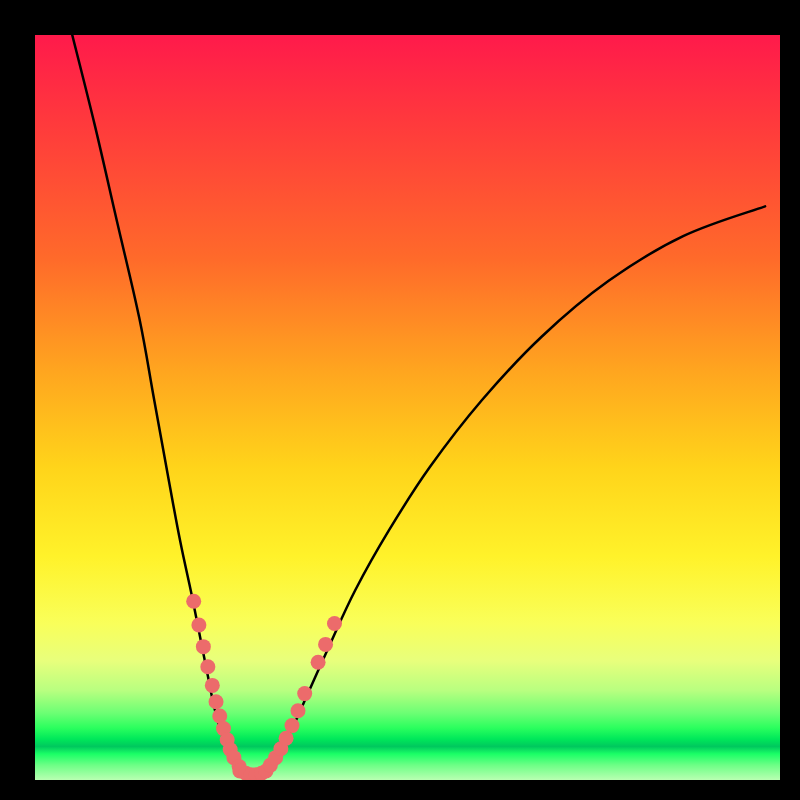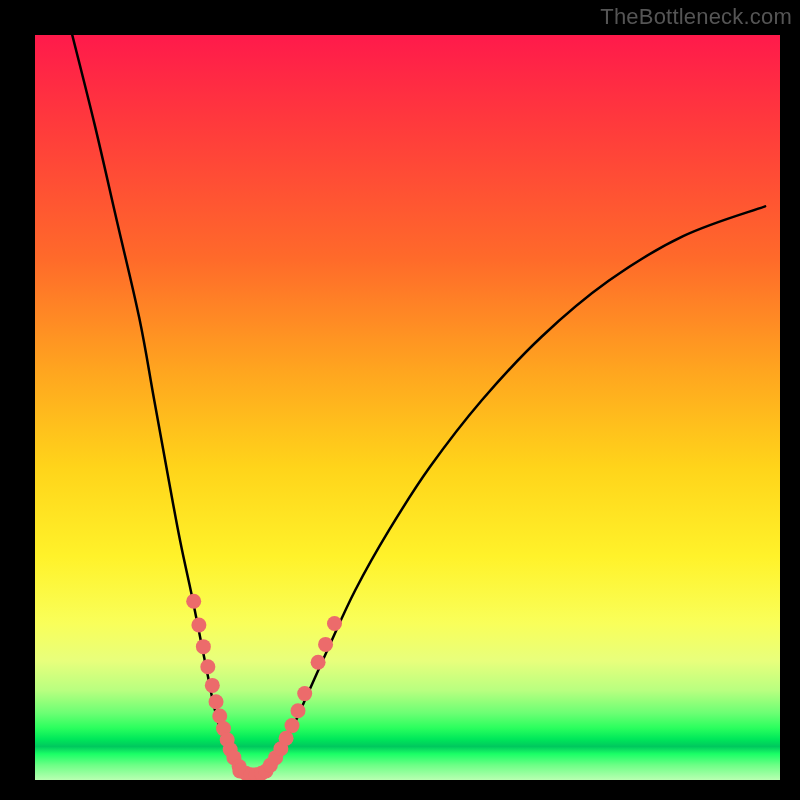--- a/index.html
+++ b/index.html
@@ -60,21 +60,20 @@
     top: 35px;
     width: 745px;
     height: 745px;
     z-index: 3;
   }
 </style>
 </head>
 <body>
 
 <div class="frame">
-  <div class="watermark">TheBottleneck.com</div>
   <div class="plot-area"></div>
   <svg class="overlay" viewBox="0 0 745 745" preserveAspectRatio="none">
     <path id="curve-path" fill="none" stroke-width="2.5" stroke-linecap="round" stroke-linejoin="round" d="M 37.25 0.00 C 41.27 16.09, 51.55 55.87, 59.60 89.40 C 67.65 122.92, 73.90 151.38, 81.95 186.25 C 90.00 221.12, 97.60 250.92, 104.30 283.10 C 111.01 315.28, 113.84 335.55, 119.20 365.05 C 124.56 394.55, 129.41 421.52, 134.10 447.00 C 138.79 472.48, 141.25 486.49, 145.28 506.60 C 149.30 526.72, 152.83 541.32, 156.45 558.75 C 160.07 576.18, 162.44 588.70, 165.39 603.45 C 168.34 618.20, 170.43 628.63, 172.84 640.70 C 175.25 652.77, 176.65 661.11, 178.80 670.50 C 180.95 679.89, 182.75 686.14, 184.76 692.85 C 186.77 699.56, 188.23 703.06, 189.97 707.75 C 191.72 712.44, 192.97 715.30, 194.44 718.92 C 195.92 722.55, 196.96 724.91, 198.17 727.87 C 199.38 730.82, 200.61 733.97, 201.15 735.32 C 201.69 736.66, 200.08 734.78, 201.15 735.32 C 202.22 735.85, 204.96 737.49, 207.11 738.29 C 209.26 739.10, 210.92 739.52, 213.07 739.78 C 215.22 740.05, 216.88 740.05, 219.03 739.78 C 221.18 739.52, 222.84 739.10, 224.99 738.29 C 227.14 737.49, 229.88 735.85, 230.95 735.32 C 232.02 734.78, 229.61 736.92, 230.95 735.32 C 232.29 733.71, 235.45 730.67, 238.40 726.38 C 241.35 722.08, 243.59 718.18, 247.34 711.48 C 251.09 704.77, 254.43 699.18, 259.26 689.13 C 264.09 679.07, 267.86 669.68, 274.16 655.60 C 280.46 641.52, 285.96 629.00, 294.28 610.90 C 302.59 592.80, 309.62 575.81, 320.35 555.02 C 331.08 534.24, 340.46 517.55, 353.88 495.42 C 367.29 473.30, 378.09 455.57, 394.85 432.10 C 411.61 408.63, 426.88 388.52, 447.00 365.05 C 467.12 341.58, 483.80 323.18, 506.60 301.73 C 529.40 280.27, 548.17 263.95, 573.65 245.85 C 599.13 227.75, 619.99 214.56, 648.15 201.15 C 676.31 187.74, 715.35 176.71, 730.10 171.35" stroke="#000000"></path>
     <g id="marker-group">
         <circle cx="158.69" cy="566.20" r="7.5" fill="#ec6b6b"></circle>
         <circle cx="163.90" cy="590.04" r="7.5" fill="#ec6b6b"></circle>
         <circle cx="168.37" cy="611.64" r="7.5" fill="#ec6b6b"></circle>
         <circle cx="172.84" cy="631.76" r="7.5" fill="#ec6b6b"></circle>
         <circle cx="177.31" cy="650.38" r="7.5" fill="#ec6b6b"></circle>
         <circle cx="181.03" cy="666.77" r="7.5" fill="#ec6b6b"></circle>

